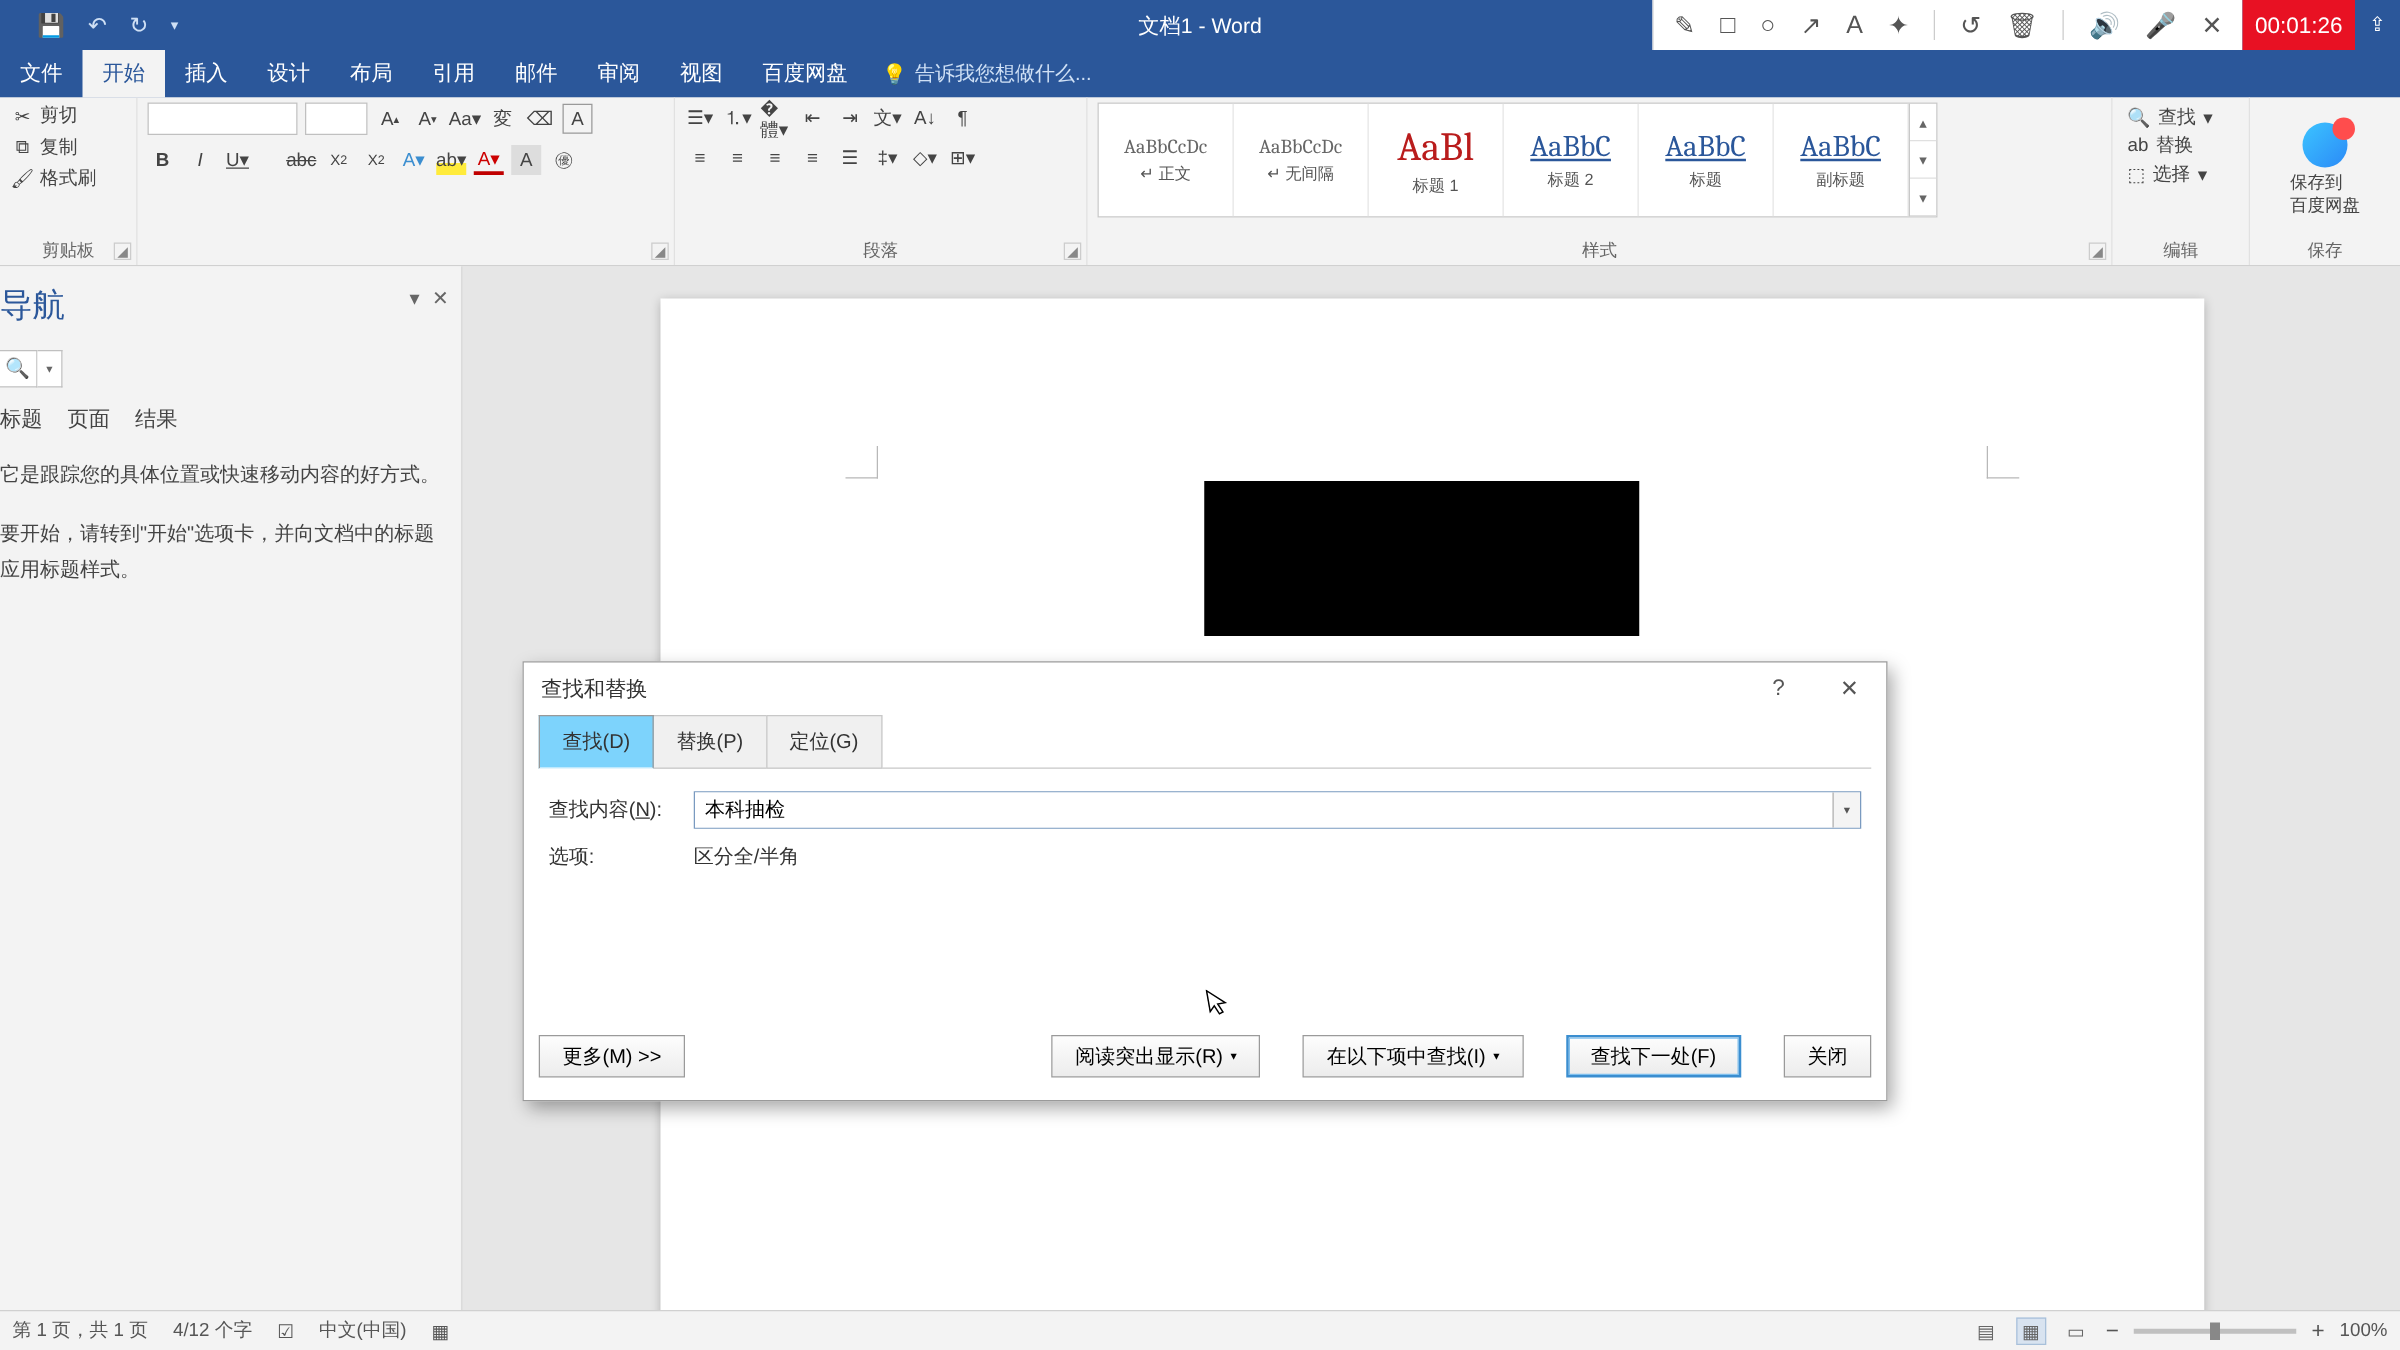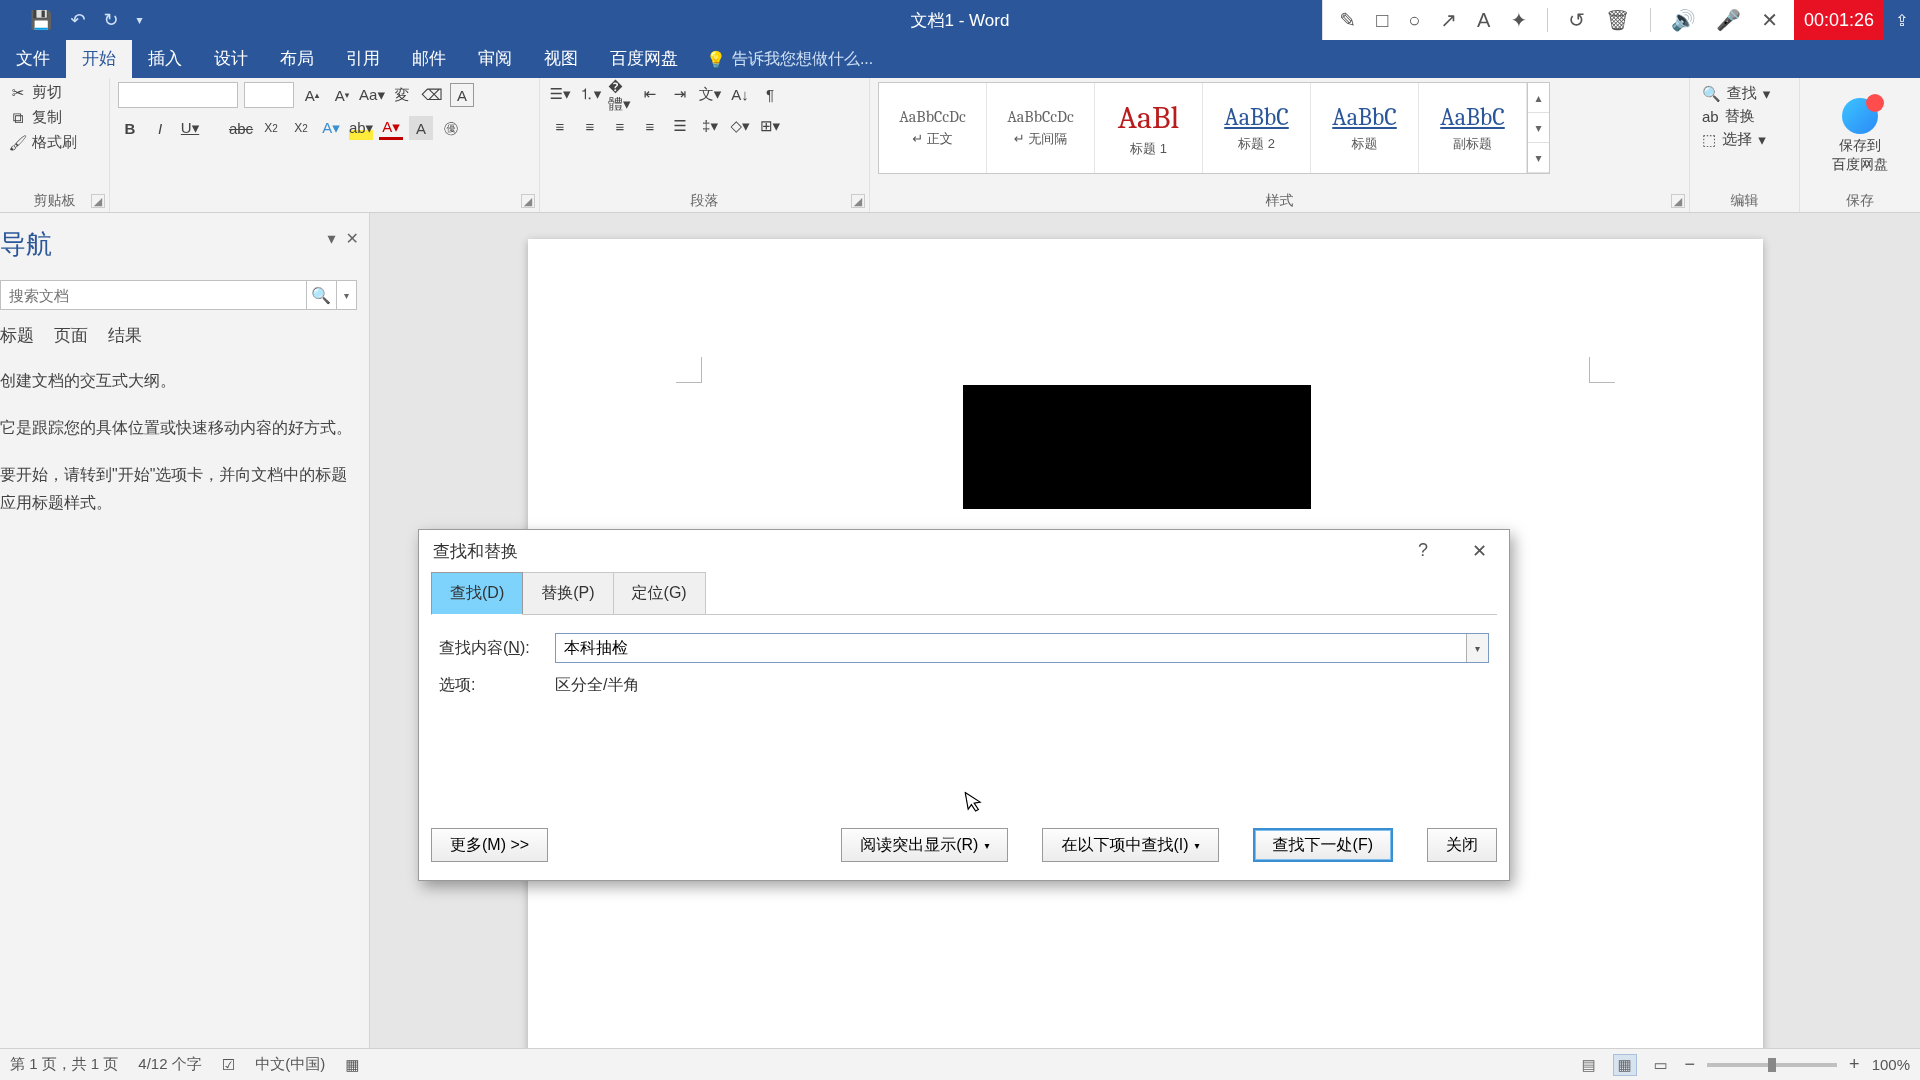--- a/index.html
+++ b/index.html
@@ -61,21 +61,21 @@
 .gallery-more div { flex: 1; display: flex; align-items: center; justify-content: center; font-size: 12px; color: #666; border-bottom: 1px solid #e0e0e0; cursor:pointer;}
 
 
 .edit-col { display: flex; flex-direction: column; gap: 4px; font-size: 15px; color: #444; padding: 2px 4px; }
 .edit-item { display: flex; align-items: center; gap: 6px; cursor: pointer; white-space: nowrap; }
 
 
 .baidu-col { display: flex; flex-direction: column; align-items: center; justify-content: center; gap: 2px; padding: 0 10px; }
 .baidu-icon { width: 36px; height: 36px; border-radius: 50%; background: linear-gradient(135deg,#3cc4ff,#2b8af7); position: relative; }
 .baidu-icon::after { content:''; position:absolute; right:-6px; top:-4px; width:18px; height:18px; border-radius:50%; background:#ff4d4d;}
-.baidu-text { font-size: 14px; color: #444; text-align: center; line-height: 1.3; }
+.baidu-text { font-size: 14px; color: #444; text-align: left; line-height: 1.3; }
 
 
 .workarea { position: absolute; top: 213px; bottom: 32px; left: 0; right: 0; display: flex; background: #e6e6e6; }
 
 
 .navpane { width: 370px; background: #f3f3f3; border-right: 1px solid #d4d4d4; padding: 8px 12px 8px 0; position: relative; }
 .navpane-title { font-size: 26px; color: #2b579a; padding: 6px 0 10px 0; }
 .navpane-controls { position: absolute; right: 10px; top: 16px; display: flex; gap: 10px; color: #666; font-size: 16px; }
 .nav-search-wrap { display: flex; margin: 8px 0 14px 0; }
 .nav-search { flex: 1; height: 30px; border: 1px solid #c0c0c0; background: #fff; padding: 0 8px; font-size: 15px; color: #999; }
@@ -319,31 +319,29 @@
 
 <div class="workarea">
 
   <div class="navpane">
     <div class="navpane-title">导航</div>
     <div class="navpane-controls">
       <span>▾</span>
       <span>✕</span>
     </div>
     <div class="nav-search-wrap">
-      <input class="nav-search" placeholder="搜索文档" style="">
       <div class="nav-search-btn">🔍</div>
       <div class="nav-search-dd">▾</div>
     </div>
     <div class="nav-tabs">
       <span class="nav-tab">标题</span>
       <span class="nav-tab">页面</span>
       <span class="nav-tab">结果</span>
     </div>
     <div class="nav-info">
-      <p>创建文档的交互式大纲。</p>
       <p>它是跟踪您的具体位置或快速移动内容的好方式。</p>
       <p>要开始，请转到"开始"选项卡，并向文档中的标题应用标题样式。</p>
     </div>
   </div>
 
   <div class="doc-canvas">
     <div class="page">
       <div class="page-corner tl"></div>
       <div class="page-corner tr"></div>
       <div class="black-box"></div>

